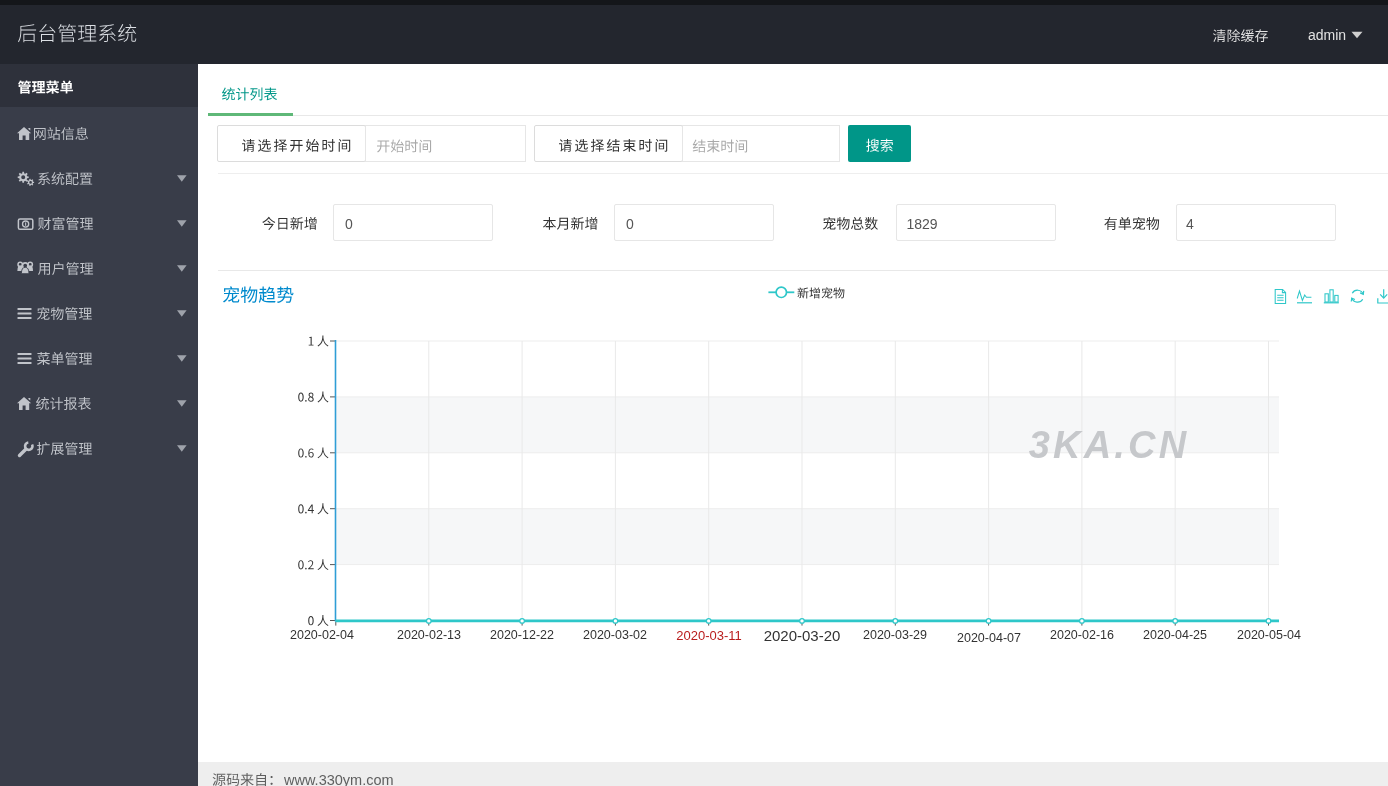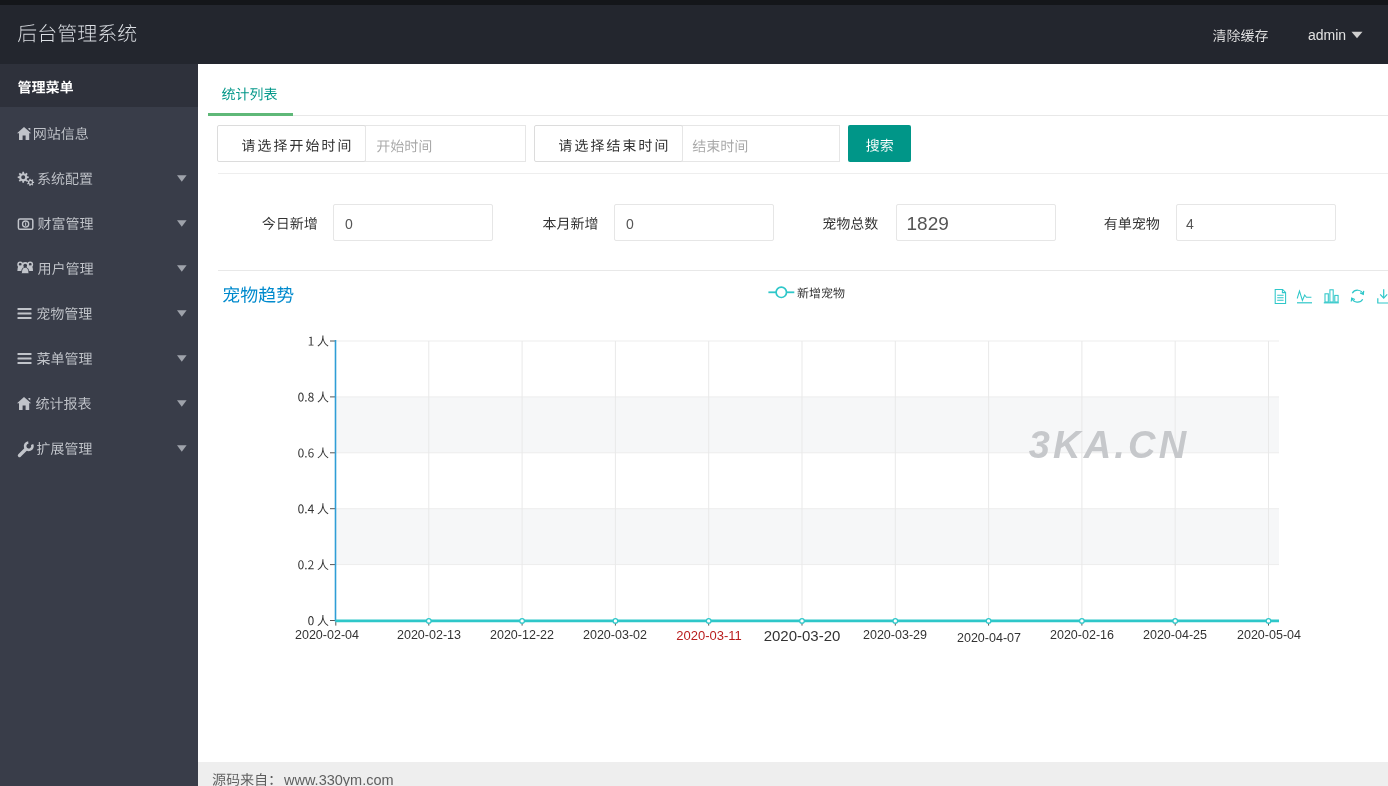--- a/index.html
+++ b/index.html
@@ -19,23 +19,23 @@
 <div class="a" style="left:682px;top:125px;width:158px;height:37px;border:1px solid #e6e6e6;background:#fff"></div>
 <div class="a" style="left:848px;top:125px;width:63px;height:37px;background:#009688;border-radius:2px"></div>
 <div class="a" style="left:332.5px;top:204px;width:160px;height:37px;border:1px solid #e6e6e6;border-radius:2px"></div>
 <div class="a" style="left:614px;top:204px;width:160px;height:37px;border:1px solid #e6e6e6;border-radius:2px"></div>
 <div class="a" style="left:896px;top:204px;width:160px;height:37px;border:1px solid #e6e6e6;border-radius:2px"></div>
 <div class="a" style="left:1176px;top:204px;width:160px;height:37px;border:1px solid #e6e6e6;border-radius:2px"></div>
 <div class="a" style="left:1308px;top:28px;font-size:14px;line-height:15px;color:#e2e2e2">admin</div>
 <div class="a" style="left:284px;top:773px;font-size:14.5px;line-height:15px;color:#5f5f5f">www.330ym.com</div>
 <div class="a" style="left:345px;top:217px;font-size:14px;line-height:14px;color:#555">0</div>
 <div class="a" style="left:626px;top:217px;font-size:14px;line-height:14px;color:#555">0</div>
-<div class="a" style="left:906.5px;top:217px;font-size:19px;line-height:14px;color:#555">1829</div>
+<div class="a" style="left:906.5px;top:217px;font-size:14px;line-height:14px;color:#555">1829</div>
 <div class="a" style="left:1186px;top:217px;font-size:14px;line-height:14px;color:#555">4</div>
-<div class="a" style="left:282px;top:629px;width:90px;text-align:center;font-size:12.5px;line-height:13px;color:#333">2020-02-04</div>
+<div class="a" style="left:290px;top:629px;width:90px;text-align:left;font-size:12.5px;line-height:13px;color:#333">2020-02-04</div>
 <div class="a" style="left:384px;top:629px;width:90px;text-align:center;font-size:12.5px;line-height:13px;color:#333">2020-02-13</div>
 <div class="a" style="left:477px;top:629px;width:90px;text-align:center;font-size:12.5px;line-height:13px;color:#333">2020-12-22</div>
 <div class="a" style="left:570px;top:629px;width:90px;text-align:center;font-size:12.5px;line-height:13px;color:#333">2020-03-02</div>
 <div class="a" style="left:664px;top:629px;width:90px;text-align:center;font-size:13px;line-height:13px;color:#b91c1c">2020-03-11</div>
 <div class="a" style="left:757px;top:629px;width:90px;text-align:center;font-size:15px;line-height:13px;color:#333">2020-03-20</div>
 <div class="a" style="left:850px;top:629px;width:90px;text-align:center;font-size:12.5px;line-height:13px;color:#333">2020-03-29</div>
 <div class="a" style="left:944px;top:632px;width:90px;text-align:center;font-size:12.5px;line-height:13px;color:#333">2020-04-07</div>
 <div class="a" style="left:1037px;top:629px;width:90px;text-align:center;font-size:12.5px;line-height:13px;color:#333">2020-02-16</div>
 <div class="a" style="left:1130px;top:629px;width:90px;text-align:center;font-size:12.5px;line-height:13px;color:#333">2020-04-25</div>
 <div class="a" style="left:1224px;top:629px;width:90px;text-align:center;font-size:12.5px;line-height:13px;color:#333">2020-05-04</div>

